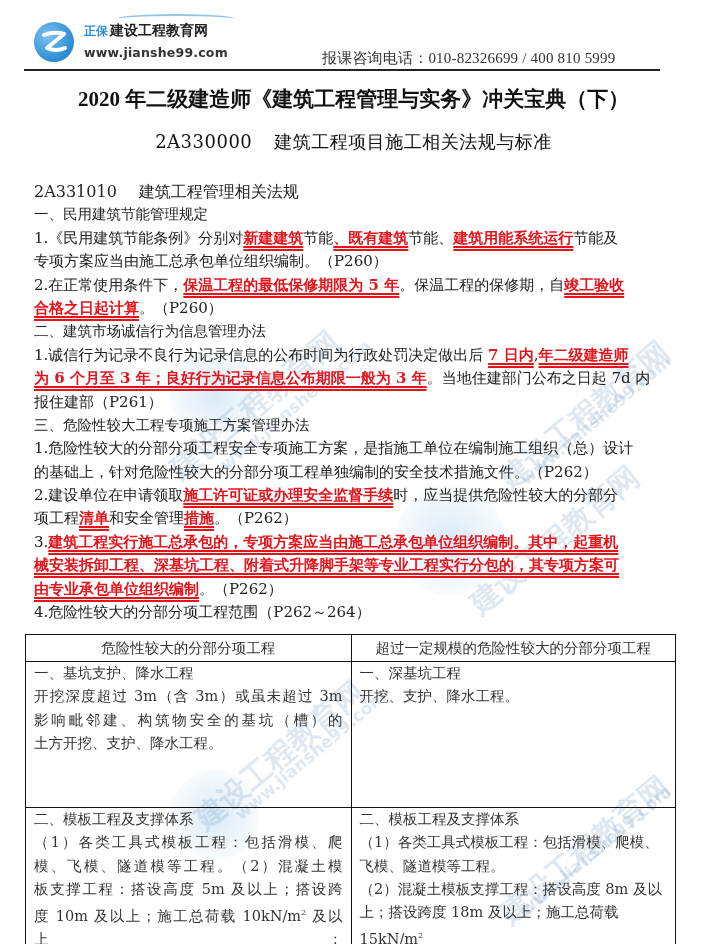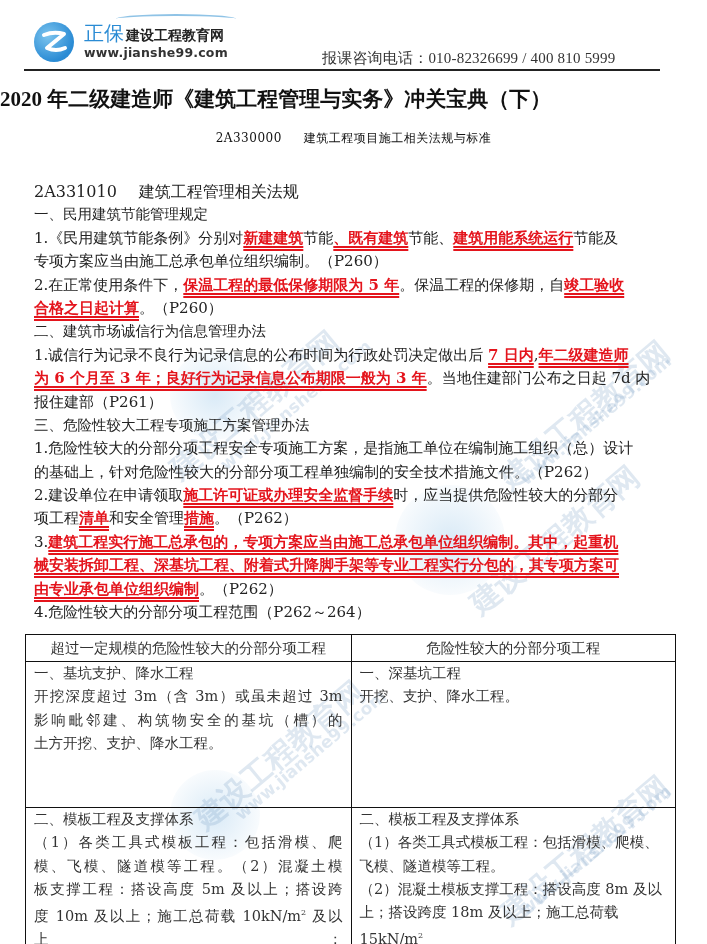--- a/index.html
+++ b/index.html
@@ -5,29 +5,29 @@
   * { box-sizing: border-box; margin: 0; padding: 0; }
   html, body { width: 707px; height: 944px; overflow: hidden; background: #ffffff; }
   body { position: relative; font-family: "DejaVu Serif", "Liberation Serif", serif; color: #222; }
 
   .header { position: absolute; left: 0; top: 0; width: 707px; height: 75px; }
   .logo { position: absolute; left: 24px; top: 12px; width: 200px; height: 50px; }
   .logo-circle { position: absolute; left: 10px; top: 10px; width: 40px; height: 40px; border-radius: 50%;
     background: radial-gradient(circle at 35% 35%, #7cc4ee, #2a8bd4 70%); }
   .logo-circle svg { position: absolute; left: 0; top: 0; }
   .logo-brand { position: absolute; left: 60px; top: 8px; font-family: "DejaVu Sans", sans-serif; white-space: nowrap; }
-  .logo-brand .zb { color: #2a8bd4; font-size: 20px; font-weight: normal; }
+  .logo-brand .zb { color: #2a8bd4; font-size: 12px; font-weight: bold; }
   .logo-brand .site { color: #222; font-size: 14px; font-weight: bold; margin-left: 2px; }
   .logo-arc { position: absolute; left: 92px; top: 2px; width: 120px; height: 10px; border-top: 2px solid #8fc3e6; border-radius: 60% 60% 0 0; }
   .logo-url { position: absolute; left: 60px; top: 33px; font-family: "DejaVu Sans", sans-serif; font-size: 12.5px; color: #333; font-weight: bold; letter-spacing: 0.2px; }
   .hotline { position: absolute; left: 322px; top: 49px; font-size: 15px; color: #333; white-space: nowrap; font-family: "Liberation Serif", serif; letter-spacing: 0.2px; }
   .header-rule { position: absolute; left: 24px; top: 69px; width: 636px; height: 1.5px; background: #222; }
 
-  .title { position: absolute; left: 0; top: 85px; width: 707px; text-align: left; font-size: 21px; font-weight: bold; color: #111; font-family: "Liberation Serif", serif; }
-  .subtitle { position: absolute; left: 0; top: 130px; width: 707px; text-align: center; font-size: 12px; color: #111; letter-spacing: 0.5px; }
+  .title { position: absolute; left: 0; top: 85px; width: 707px; text-align: center; font-size: 21px; font-weight: bold; color: #111; font-family: "Liberation Serif", serif; }
+  .subtitle { position: absolute; left: 0; top: 130px; width: 707px; text-align: center; font-size: 18px; color: #111; letter-spacing: 0.5px; }
 
   .body-text { position: absolute; left: 34px; top: 180px; width: 640px; font-size: 15px; line-height: 23.4px; color: #222; }
   .line { white-space: nowrap; height: 23.4px; }
   .h1 { font-size: 16px; }
   .h2 { font-weight: normal; font-family: "DejaVu Sans", sans-serif; font-size: 14.5px; }
   .red { color: #e4141c; font-weight: bold; text-decoration: underline; text-decoration-color: #e4141c; text-underline-offset: 3px; text-decoration-thickness: 1.5px; }
   .red.dbl { text-decoration-style: double; text-align: center; }
   .gap { display: inline-block; width: 22px; }
 
   .table { position: absolute; left: 25px; top: 634px; width: 651px; border: 1.5px solid #111; border-bottom: none; font-size: 14.5px; line-height: 23.3px; color: #333; }
@@ -102,22 +102,22 @@
       <div class="line"><span>项工程</span><span class="red dbl">清单</span><span>和安全管理</span><span class="red dbl">措施</span><span>。（P262）</span></div>
       <div class="line"><span>3.</span><span class="red dbl">建筑工程实行施工总承包的，专项方案应当由施工总承包单位组织编制。其中，起重机</span></div>
       <div class="line"><span class="red dbl">械安装拆卸工程、深基坑工程、附着式升降脚手架等专业工程实行分包的，其专项方案可</span></div>
       <div class="line"><span class="red dbl">由专业承包单位组织编制</span><span>。（P262）</span></div>
       <div class="line"><span>4.危险性较大的分部分项工程范围（P262～264）</span></div>
     </div>
 </div>
 
 <div class="table">
   <div class="trow thead">
+    <div class="tcell">危险性较大的分部分项工程</div>
     <div class="tcell">超过一定规模的危险性较大的分部分项工程</div>
-    <div class="tcell">危险性较大的分部分项工程</div>
   </div>
   <div class="trow row1">
     <div class="tcell" id="r0l">
         <div>一、基坑支护、降水工程</div>
         <div class="just">开挖深度超过 3m（含 3m）或虽未超过 3m</div>
         <div class="just">影响毗邻建、构筑物安全的基坑（槽）的</div>
         <div>土方开挖、支护、降水工程。</div>
       </div>
     <div class="tcell" id="r0r">
         <div>一、深基坑工程</div>

